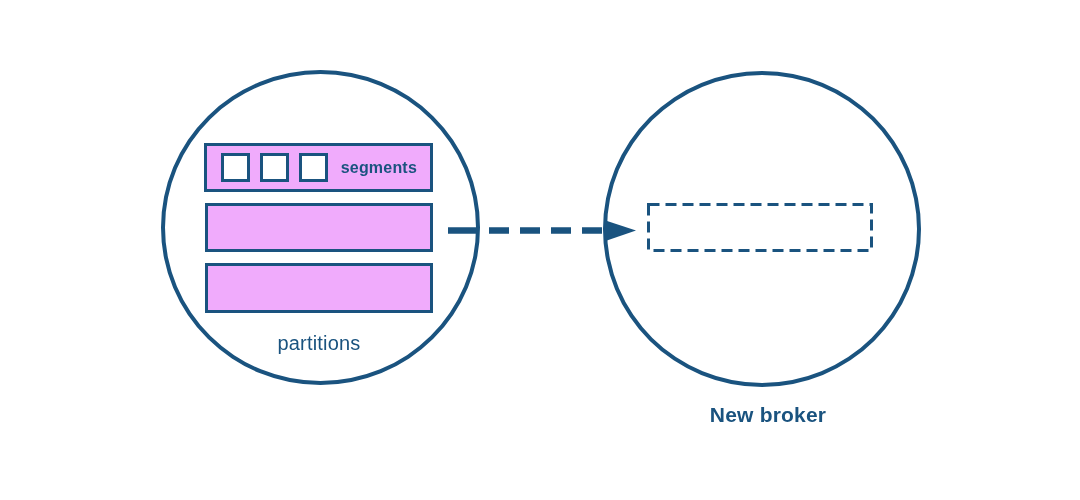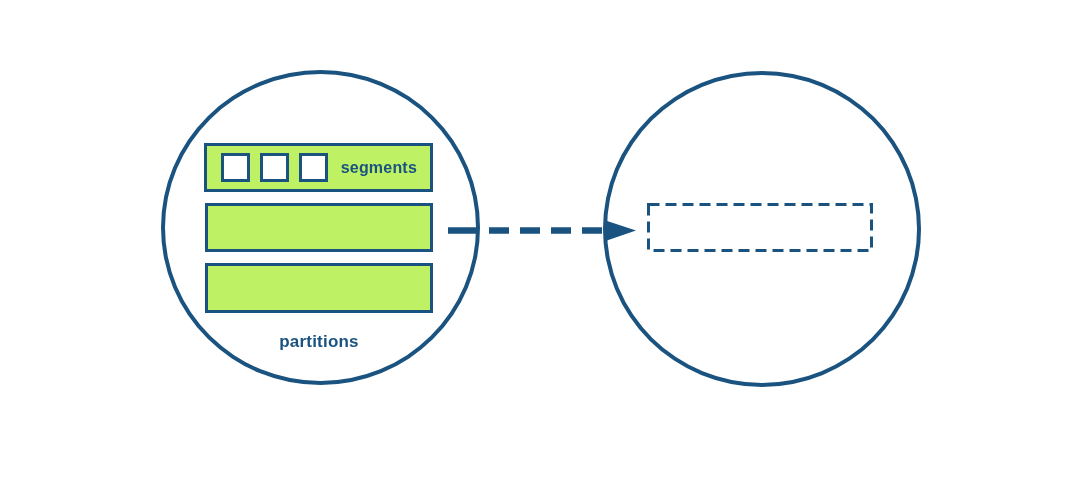--- a/index.html
+++ b/index.html
@@ -19,21 +19,21 @@
     border: 4px solid var(--ink);
     border-radius: 50%;
     background: transparent;
   }
   .circle.old { left: 161px; top: 70px; width: 319px; height: 315px; }
   .circle.new { left: 603px; top: 71px; width: 318px; height: 316px; }
 
   .row {
     position: absolute;
     border: 3px solid var(--ink);
-    background: #bef264;
+    background: #f0abfc;
   }
   .row1 { left: 204px; top: 143px; width: 229px; height: 49px;
           display: flex; align-items: center; padding: 0 13px 0 14px; }
   .row2 { left: 205px; top: 203px; width: 228px; height: 49px; }
   .row3 { left: 205px; top: 263px; width: 228px; height: 50px; }
 
   .squares { display: flex; gap: 10px; }
   .square {
     width: 29px; height: 29px;
     border: 3px solid var(--ink);
@@ -45,22 +45,22 @@
     font-size: 16px;
     font-weight: 600;
     letter-spacing: 0.2px;
     color: var(--ink);
     white-space: nowrap;
   }
   .partitions-label {
     position: absolute;
     left: 205px; top: 332px; width: 228px;
     text-align: center;
-    font-size: 17px;
-    font-weight: 700;
+    font-size: 20px;
+    font-weight: 400;
     letter-spacing: 0.2px;
     color: var(--ink);
   }
   .broker-label {
     position: absolute;
     top: 403px;
     text-align: center;
     font-size: 21px;
     font-weight: 700;
     letter-spacing: 0.2px;
@@ -101,14 +101,15 @@
 
   <svg class="overlay" viewBox="0 0 1080 500">
     <g>
       <line x1="448" y1="230.5" x2="479" y2="230.5" stroke="currentColor" stroke-width="6.5"></line>
       <line x1="489" y1="230.5" x2="602" y2="230.5" stroke="currentColor" stroke-width="6.5" stroke-dasharray="20 11"></line>
       <polygon points="604,220 604,241.5 636,230.5" fill="currentColor"></polygon>
     </g>
     <rect x="648.5" y="204.5" width="223" height="46" fill="none" stroke="currentColor" stroke-width="3" stroke-dasharray="11 6"></rect>
   </svg>
 
+  <div class="broker-label new">New broker</div>
 
 </div>
 
 </body></html>

